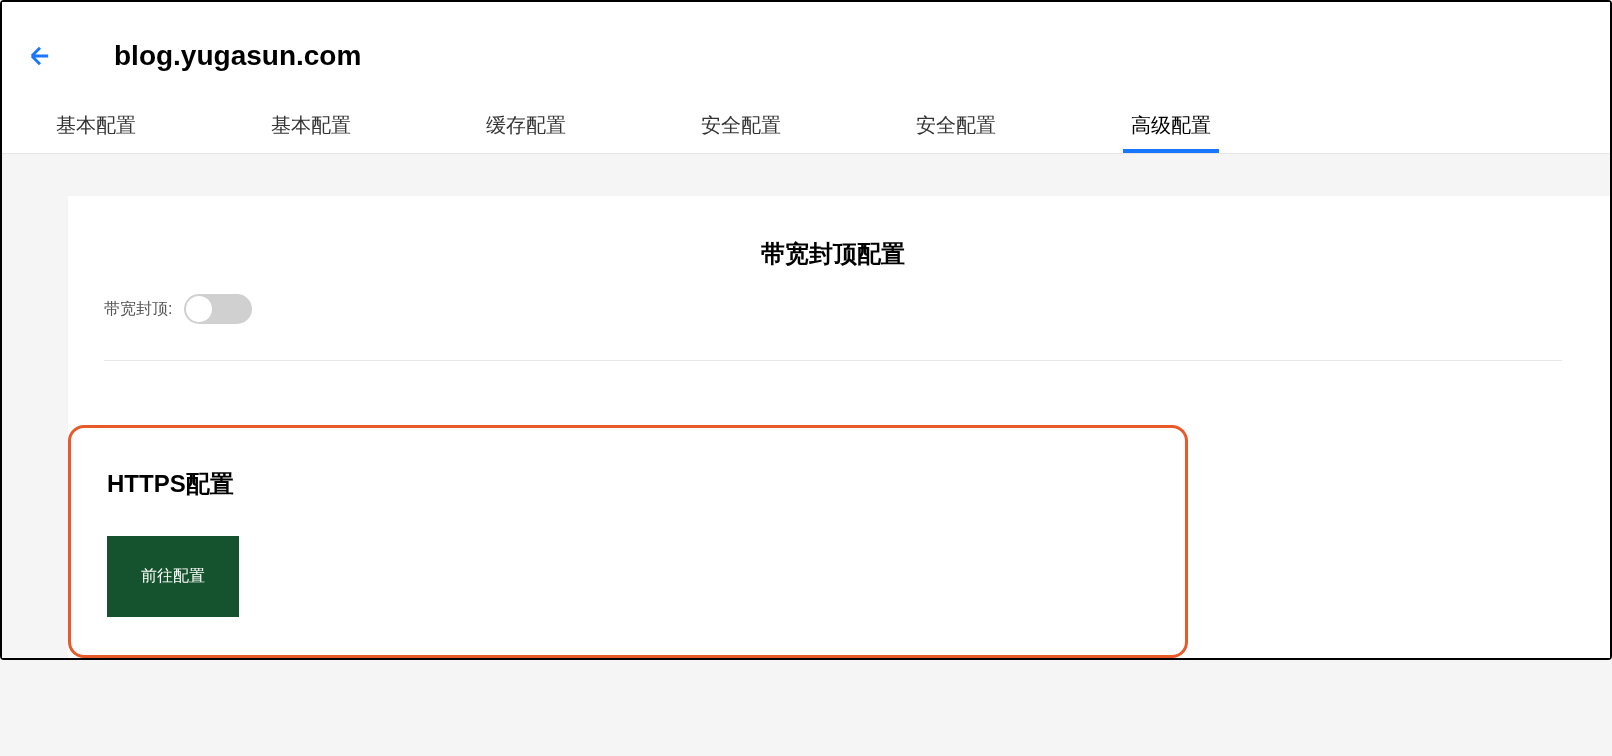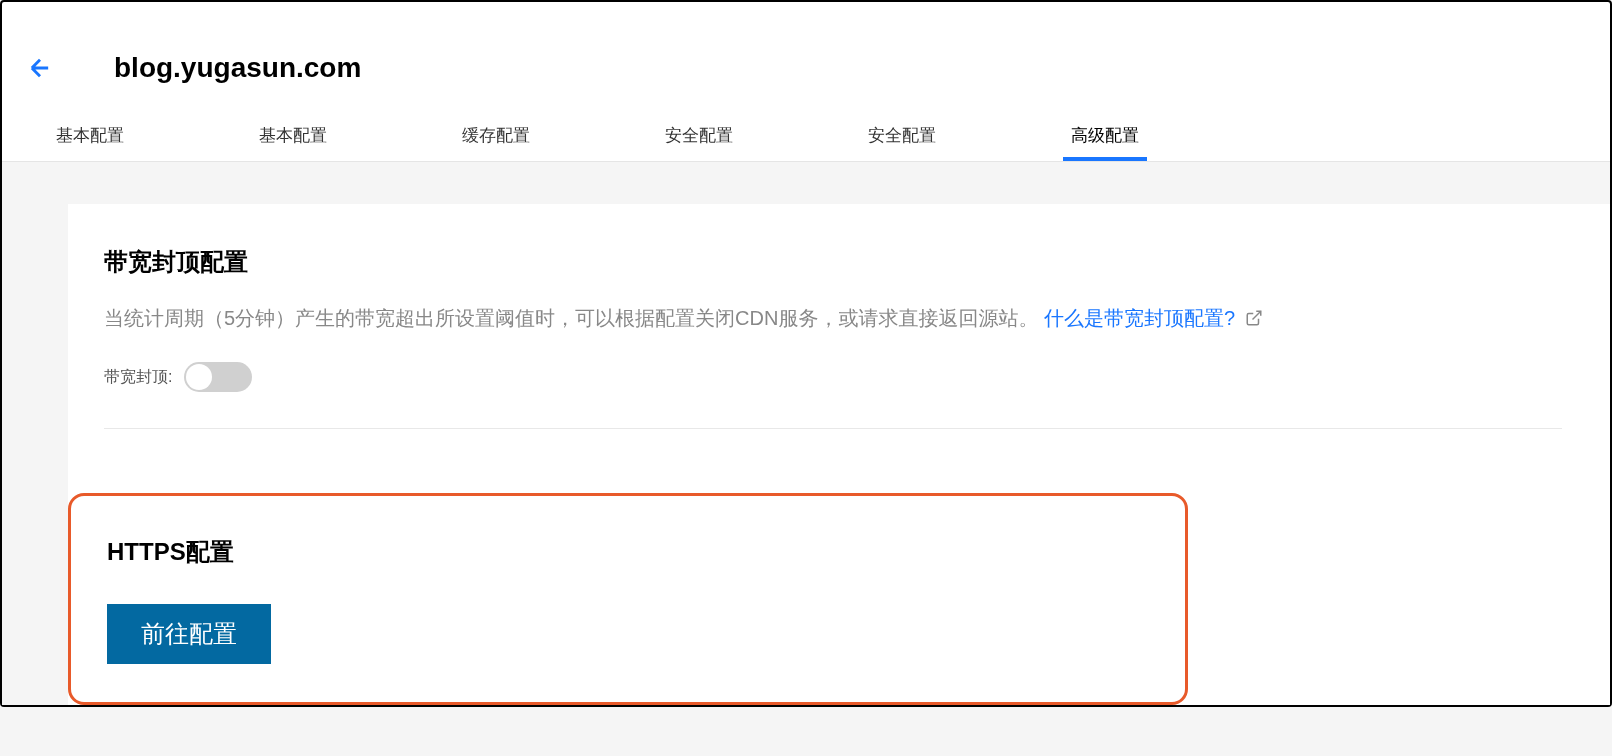--- a/index.html
+++ b/index.html
@@ -16,21 +16,20 @@
       border: 2px solid #000;
       border-radius: 4px;
       margin: 0;
       background: #fff;
     }
     .header {
       display: flex;
       align-items: center;
       padding: 38px 24px 26px 24px;
       background: #fff;
-      margin-top: 12px;
     }
     .back-arrow {
       color: #1976ff;
       cursor: pointer;
       margin-right: 60px;
       display: flex;
       align-items: center;
     }
     .back-arrow svg {
       width: 28px;
@@ -42,21 +41,21 @@
       color: #000;
     }
     .tabs {
       display: flex;
       padding: 0 54px;
       background: #fff;
       border-bottom: 1px solid #e5e5e5;
       gap: 135px;
     }
     .tab {
-      font-size: 17px;
+      font-size: 20px;
       font-weight: 400;
       color: #333;
       padding: 14px 0;
       cursor: pointer;
       position: relative;
     }
     .tab.active {
       font-weight: 400;
       color: #000;
     }
@@ -70,20 +69,21 @@
       background: #1976ff;
     }
     .content-area {
       padding: 42px 0 0 66px;
       background: #f5f5f5;
     }
     .card {
       background: #fff;
       padding: 42px 36px 38px 36px;
       max-width: 1530px;
+      text-align: center;
     }
     .section-title {
       font-size: 24px;
       font-weight: 700;
       color: #000;
       margin-bottom: 24px;
     }
     .section-description {
       font-size: 20px;
       color: #888;
@@ -137,25 +137,25 @@
       border: 3px solid #e85a2a;
       border-radius: 16px;
       padding: 40px 36px 38px 36px;
       margin-top: 26px;
       max-width: 1120px;
       background: #fff;
       position: relative;
       left: 0;
     }
     .primary-button {
-      background: #0369a1;
+      background: #14532d;
       color: #fff;
       border: none;
-      padding: 14px 34px;
-      font-size: 24px;
+      padding: 30px 34px;
+      font-size: 16px;
       cursor: pointer;
       margin-top: 8px;
     }
     .card-container {
       background: #fff;
     }
   </style>
 </head>
 <body>
 
@@ -175,33 +175,20 @@
     <div class="tab">缓存配置</div>
     <div class="tab">安全配置</div>
     <div class="tab">安全配置</div>
     <div class="tab active">高级配置</div>
   </div>
 
   <div class="content-area">
     <div class="card-container">
       <div class="card">
         <h2 class="section-title">带宽封顶配置</h2>
-        <p class="section-description">
-          <span>当统计周期（5分钟）产生的带宽超出所设置阈值时，可以根据配置关闭CDN服务，或请求直接返回源站。</span>
-          <span class="help-link">
-            <span>什么是带宽封顶配置?</span>
-            <span class="external-icon">
-              <svg viewBox="0 0 24 24" fill="none" stroke="#888" stroke-width="2">
-                <path d="M18 13v6a2 2 0 0 1-2 2H5a2 2 0 0 1-2-2V8a2 2 0 0 1 2-2h6"></path>
-                <polyline points="15 3 21 3 21 9"></polyline>
-                <line x1="10" y1="14" x2="21" y2="3"></line>
-              </svg>
-            </span>
-          </span>
-        </p>
         <div class="toggle-row">
           <span class="toggle-label">带宽封顶:</span>
           <div class="toggle">
             <div class="toggle-knob"></div>
           </div>
         </div>
         <div class="section-divider"></div>
       </div>
 
       <div class="highlighted-section">

